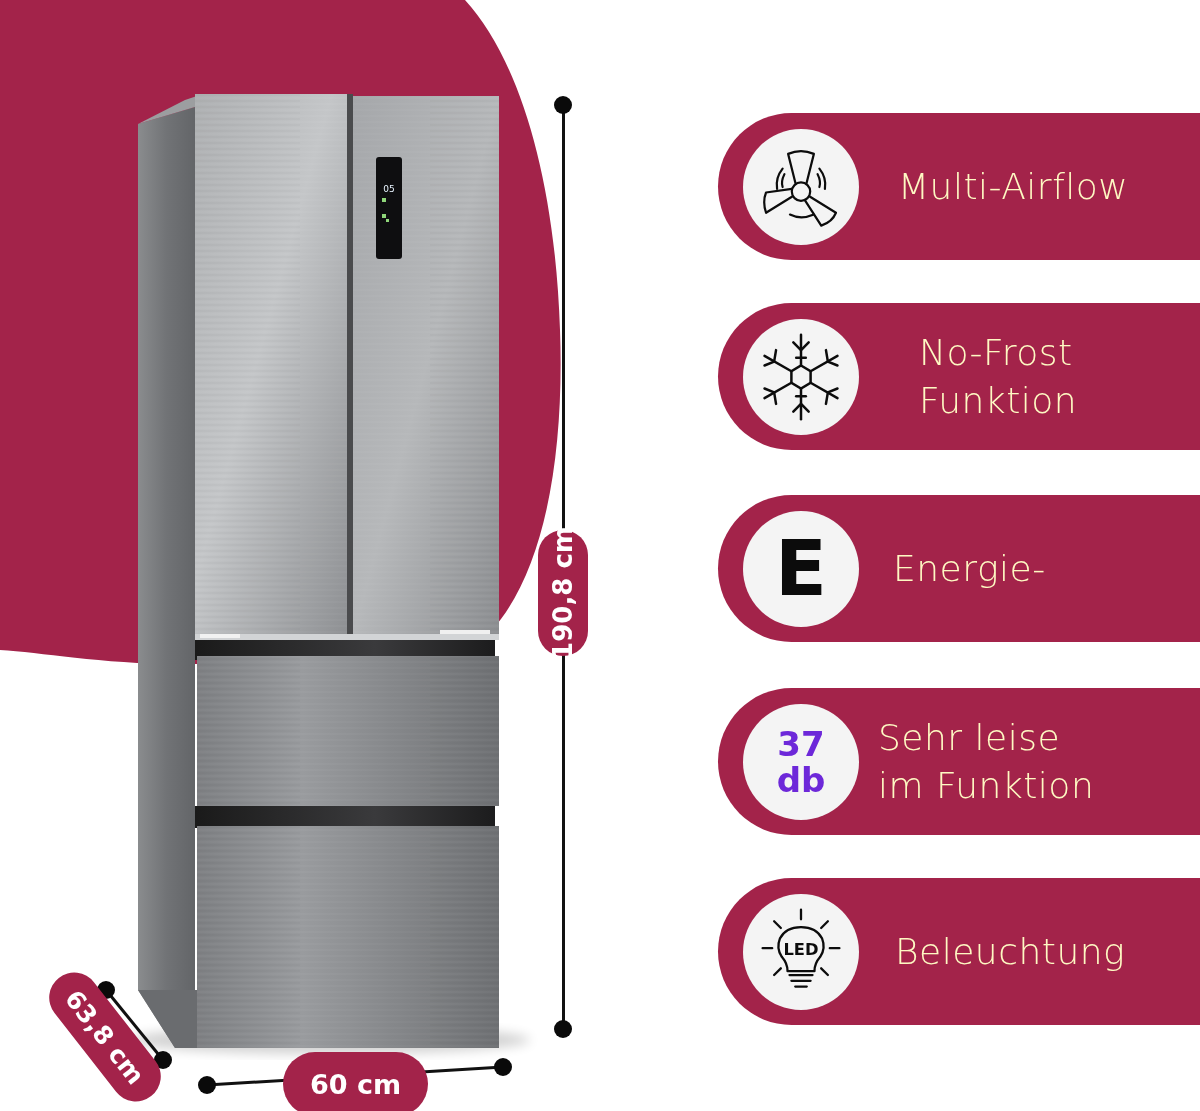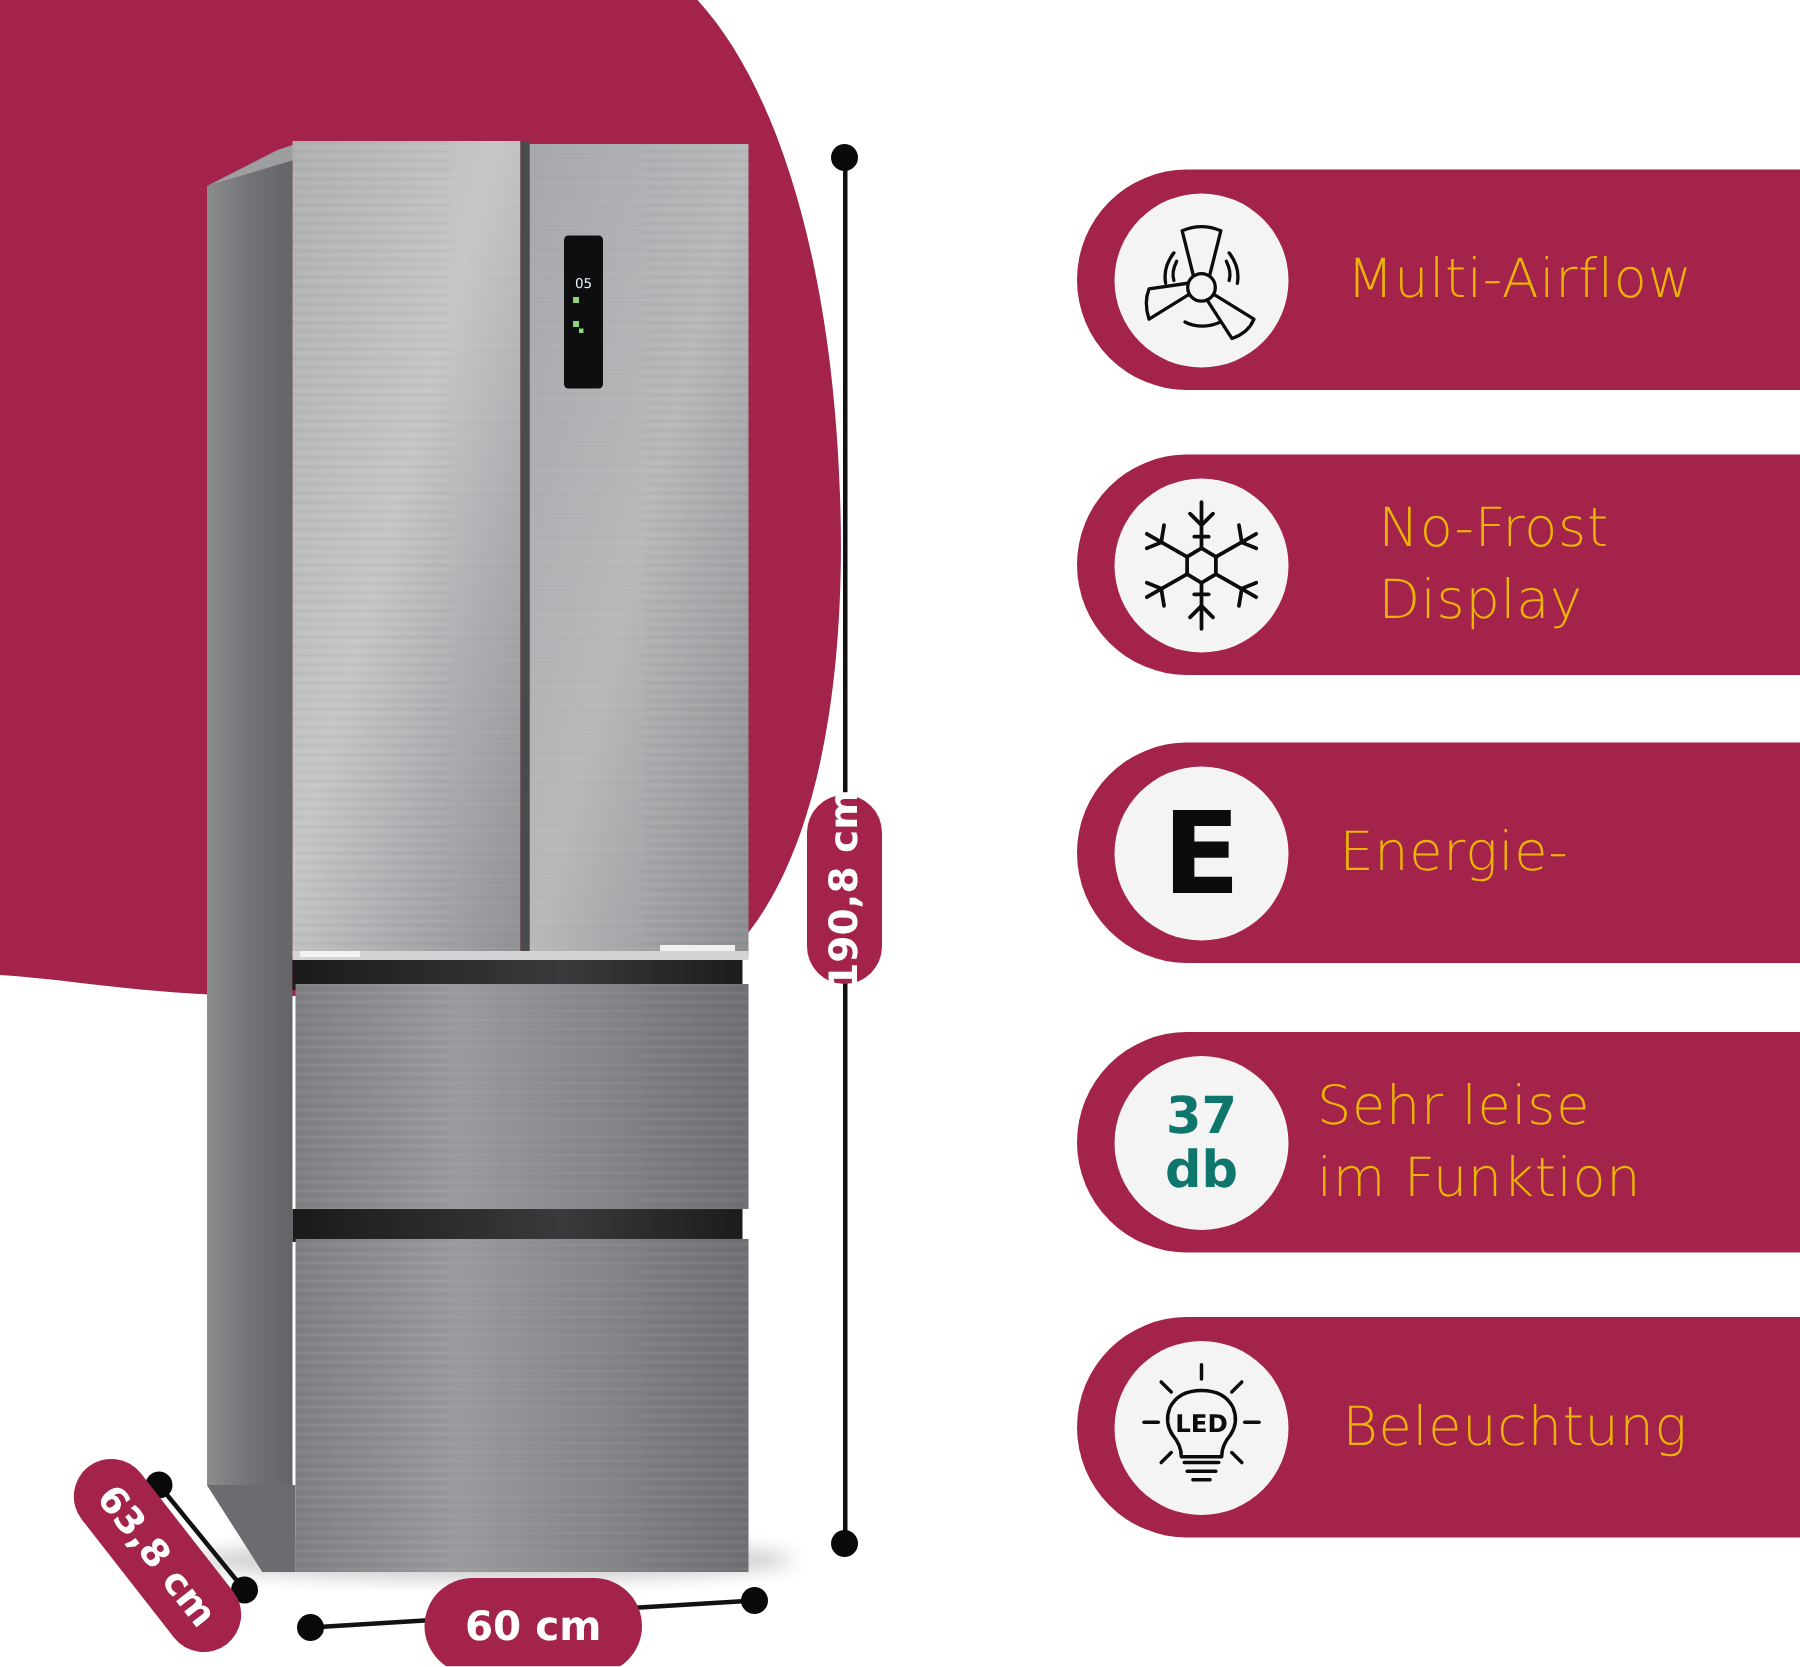--- a/index.html
+++ b/index.html
@@ -34,26 +34,26 @@
       background: #a3234a; border-radius: 74px 0 0 74px;
       display: flex; align-items: center;
     }
     .feature .icon-circle {
       position: absolute; left: 25px; top: 50%; transform: translateY(-50%);
       width: 116px; height: 116px; border-radius: 50%; background: #f4f4f4;
       display: flex; align-items: center; justify-content: center;
     }
     .feature .label {
       position: absolute; left: 175px; top: 50%; transform: translateY(-50%);
-      color: #eab308; font-family: "DejaVu Sans", sans-serif; font-weight: 300;
+      color: #fef9c3; font-family: "DejaVu Sans", sans-serif; font-weight: 300;
       font-size: 36px; line-height: 48px; letter-spacing: 0.5px;
     }
     .feature .label span { display: block; }
     .icon-text-e { font-family: "DejaVu Sans", sans-serif; font-weight: bold; font-size: 76px; color: #0c0c0c; line-height: 1; }
-    .icon-text-db { font-family: "DejaVu Sans", sans-serif; font-weight: bold; font-size: 34px; color: #0f766e; line-height: 36px; text-align: center; }
+    .icon-text-db { font-family: "DejaVu Sans", sans-serif; font-weight: bold; font-size: 34px; color: #6d28d9; line-height: 36px; text-align: center; }
   </style>
 </head>
 <body>
 
 <div class="stage">
 
   <svg class="bg-blob" viewBox="0 0 1200 1111" xmlns="http://www.w3.org/2000/svg">
     <path d="M0,0 L465,0 C520,60 555,180 560,330 C565,470 540,600 470,650 C420,668 300,664 180,664 C100,664 40,652 0,650 Z" fill="#a3234a"></path>
   </svg>
 
@@ -182,21 +182,21 @@
         <path d="M45,30 L55,30"></path>
           <path d="M45,70 L55,70"></path>
         <path d="M76,22 L78,34 L88,38"></path>
           <path d="M24,78 L22,66 L12,62"></path>
         <path d="M76,78 L78,66 L88,62"></path>
           <path d="M24,22 L22,34 L12,38"></path>
       </svg>
     </div>
     <div class="label" style="left:162px;margin-left:39px;">
       <span>No-Frost</span>
-      <span>Display</span>
+      <span>Funktion</span>
     </div>
   </div>
 
   <div class="feature" style="top:495px;">
     <div class="icon-circle">
       <span class="icon-text-e">E</span>
     </div>
     <div class="label" style="left:175px;">
       <span>Energie-</span>
     </div>

